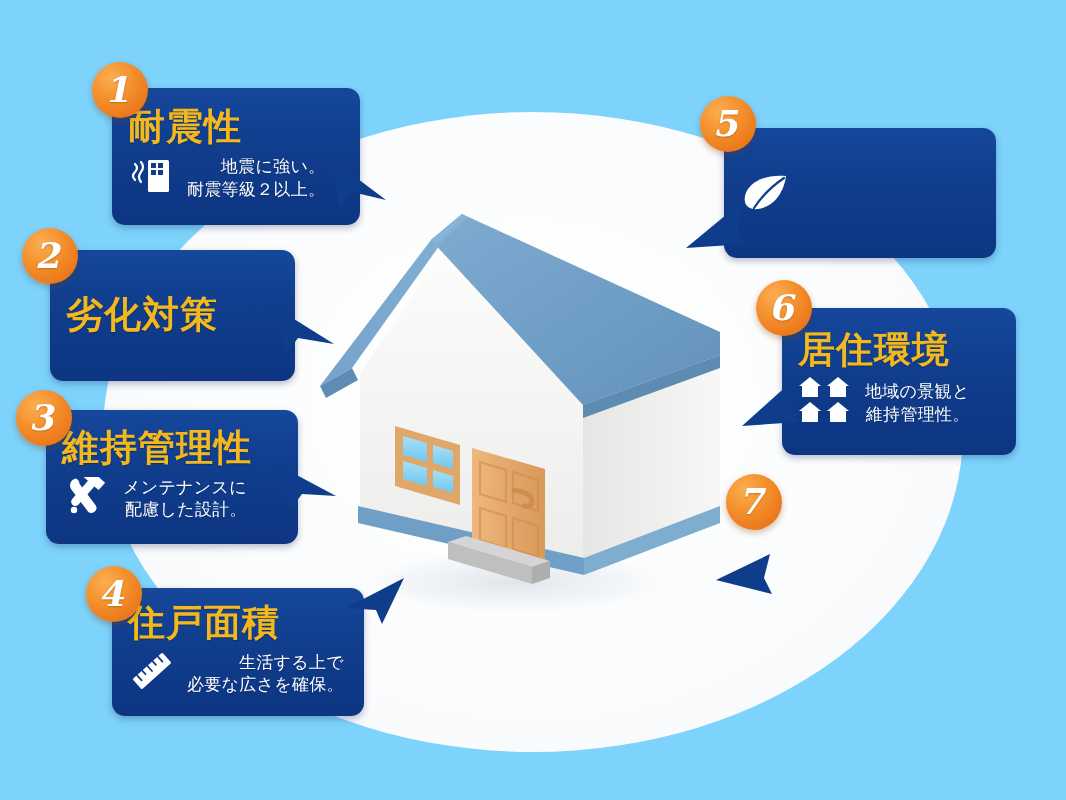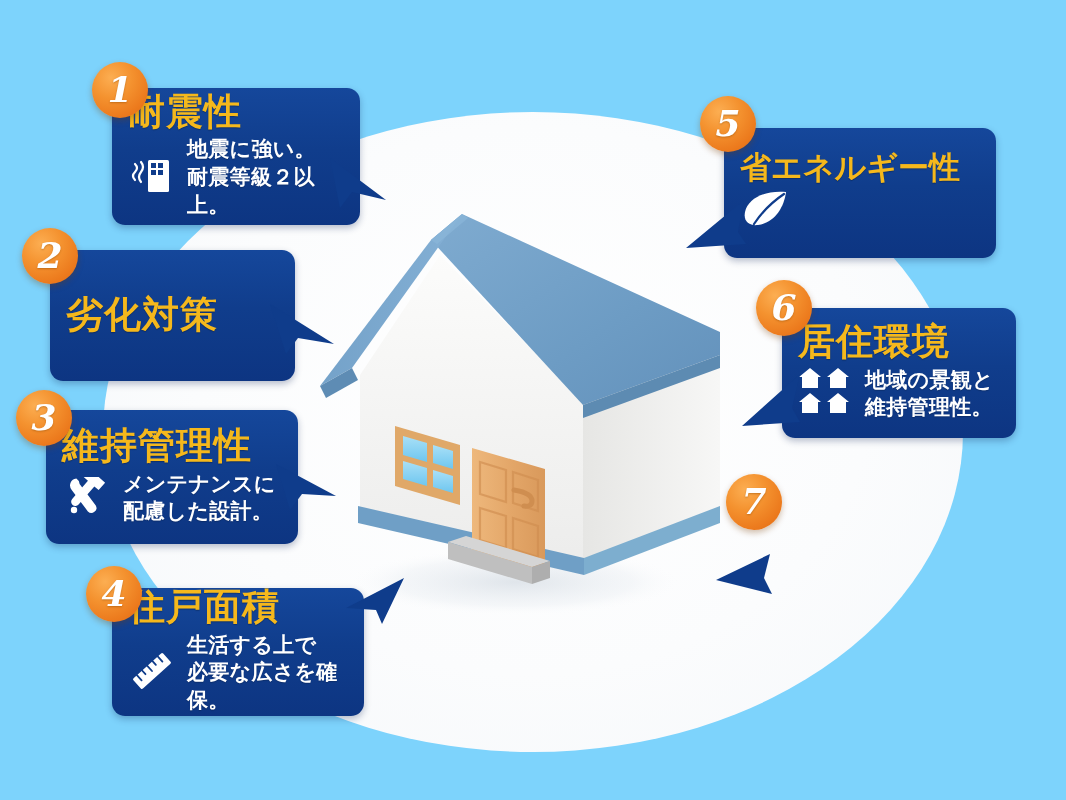--- a/index.html
+++ b/index.html
@@ -39,23 +39,24 @@
   .title{
     color:#f5b81c;
     font-size:37px;line-height:1.04;
     font-weight:700;letter-spacing:1px;
     white-space:nowrap;
     text-shadow:0 1px 1px rgba(0,0,0,.25);
   }
   .title.sm{font-size:31px;letter-spacing:0px;}
   .body-row{display:flex;align-items:center;gap:11px;margin-top:5px;}
   .desc{
-    color:#ffffff;font-size:21px;line-height:1.32;font-weight:700;
+    color:#ffffff;font-size:17px;line-height:1.32;font-weight:400;
     white-space:pre-line;letter-spacing:.3px;
     text-shadow:0 1px 1px rgba(0,0,0,.2);
+    text-align:right;
   }
   .ic{flex:0 0 auto;display:block;}
 
   
   .badge{
     position:absolute;width:56px;height:56px;border-radius:50%;
     background:radial-gradient(circle at 34% 28%,#fcae52 0%,#f4922f 38%,#ec7a1d 72%,#df6a12 100%);
     box-shadow:0 3px 6px rgba(120,60,0,.33);
     display:flex;align-items:center;justify-content:center;
     z-index:6;
@@ -263,41 +264,40 @@
     <span>4</span>
   </div>
 
   <div class="tail" style="left:686px;top:192px;">
     <svg width="62" height="60" viewBox="0 0 62 60">
         <path d="M0,56 L58,8 L52,40 L60,52 Z" fill="#0f3c8b"></path>
       </svg>
   </div>
   <div class="card" style="left:724px;top:128px;width:272px;height:130px;">
     <div class="card-inner">
-      <div class="title sm">省エネルギー性</div>
       <div class="body-row">
         <span class="ic">
           <svg width="50" height="42" viewBox="0 0 50 42">
             <path d="M46,4 C26,2 8,10 5,24 C3,34 10,38 18,37 C34,35 44,20 46,4 Z" fill="#fff"></path>
             <path d="M44,6 C32,14 22,24 14,36" stroke="#0f3c8b" stroke-width="2.2" fill="none" stroke-linecap="round"></path>
           </svg>
         </span>
       </div>
     </div>
   </div>
   <div class="badge" style="left:700px;top:96px;">
     <span>5</span>
   </div>
 
   <div class="tail" style="left:742px;top:368px;">
     <svg width="62" height="62" viewBox="0 0 62 62">
         <path d="M0,58 L58,6 L50,40 L58,54 Z" fill="#0f3c8b"></path>
       </svg>
   </div>
-  <div class="card" style="left:782px;top:308px;width:234px;height:130px;">
+  <div class="card" style="left:782px;top:308px;width:234px;height:147px;">
     <div class="card-inner">
       <div class="title">居住環境</div>
       <div class="body-row">
         <span class="ic">
           <svg width="56" height="52" viewBox="0 0 56 52">
             <g fill="#fff">
               <path d="M12,2 L23,11 L20,11 L20,22 L4,22 L4,11 L1,11 Z"></path>
               <path d="M40,2 L51,11 L48,11 L48,22 L32,22 L32,11 L29,11 Z"></path>
               <path d="M12,27 L23,36 L20,36 L20,47 L4,47 L4,36 L1,36 Z"></path>
               <path d="M40,27 L51,36 L48,36 L48,47 L32,47 L32,36 L29,36 Z"></path>

